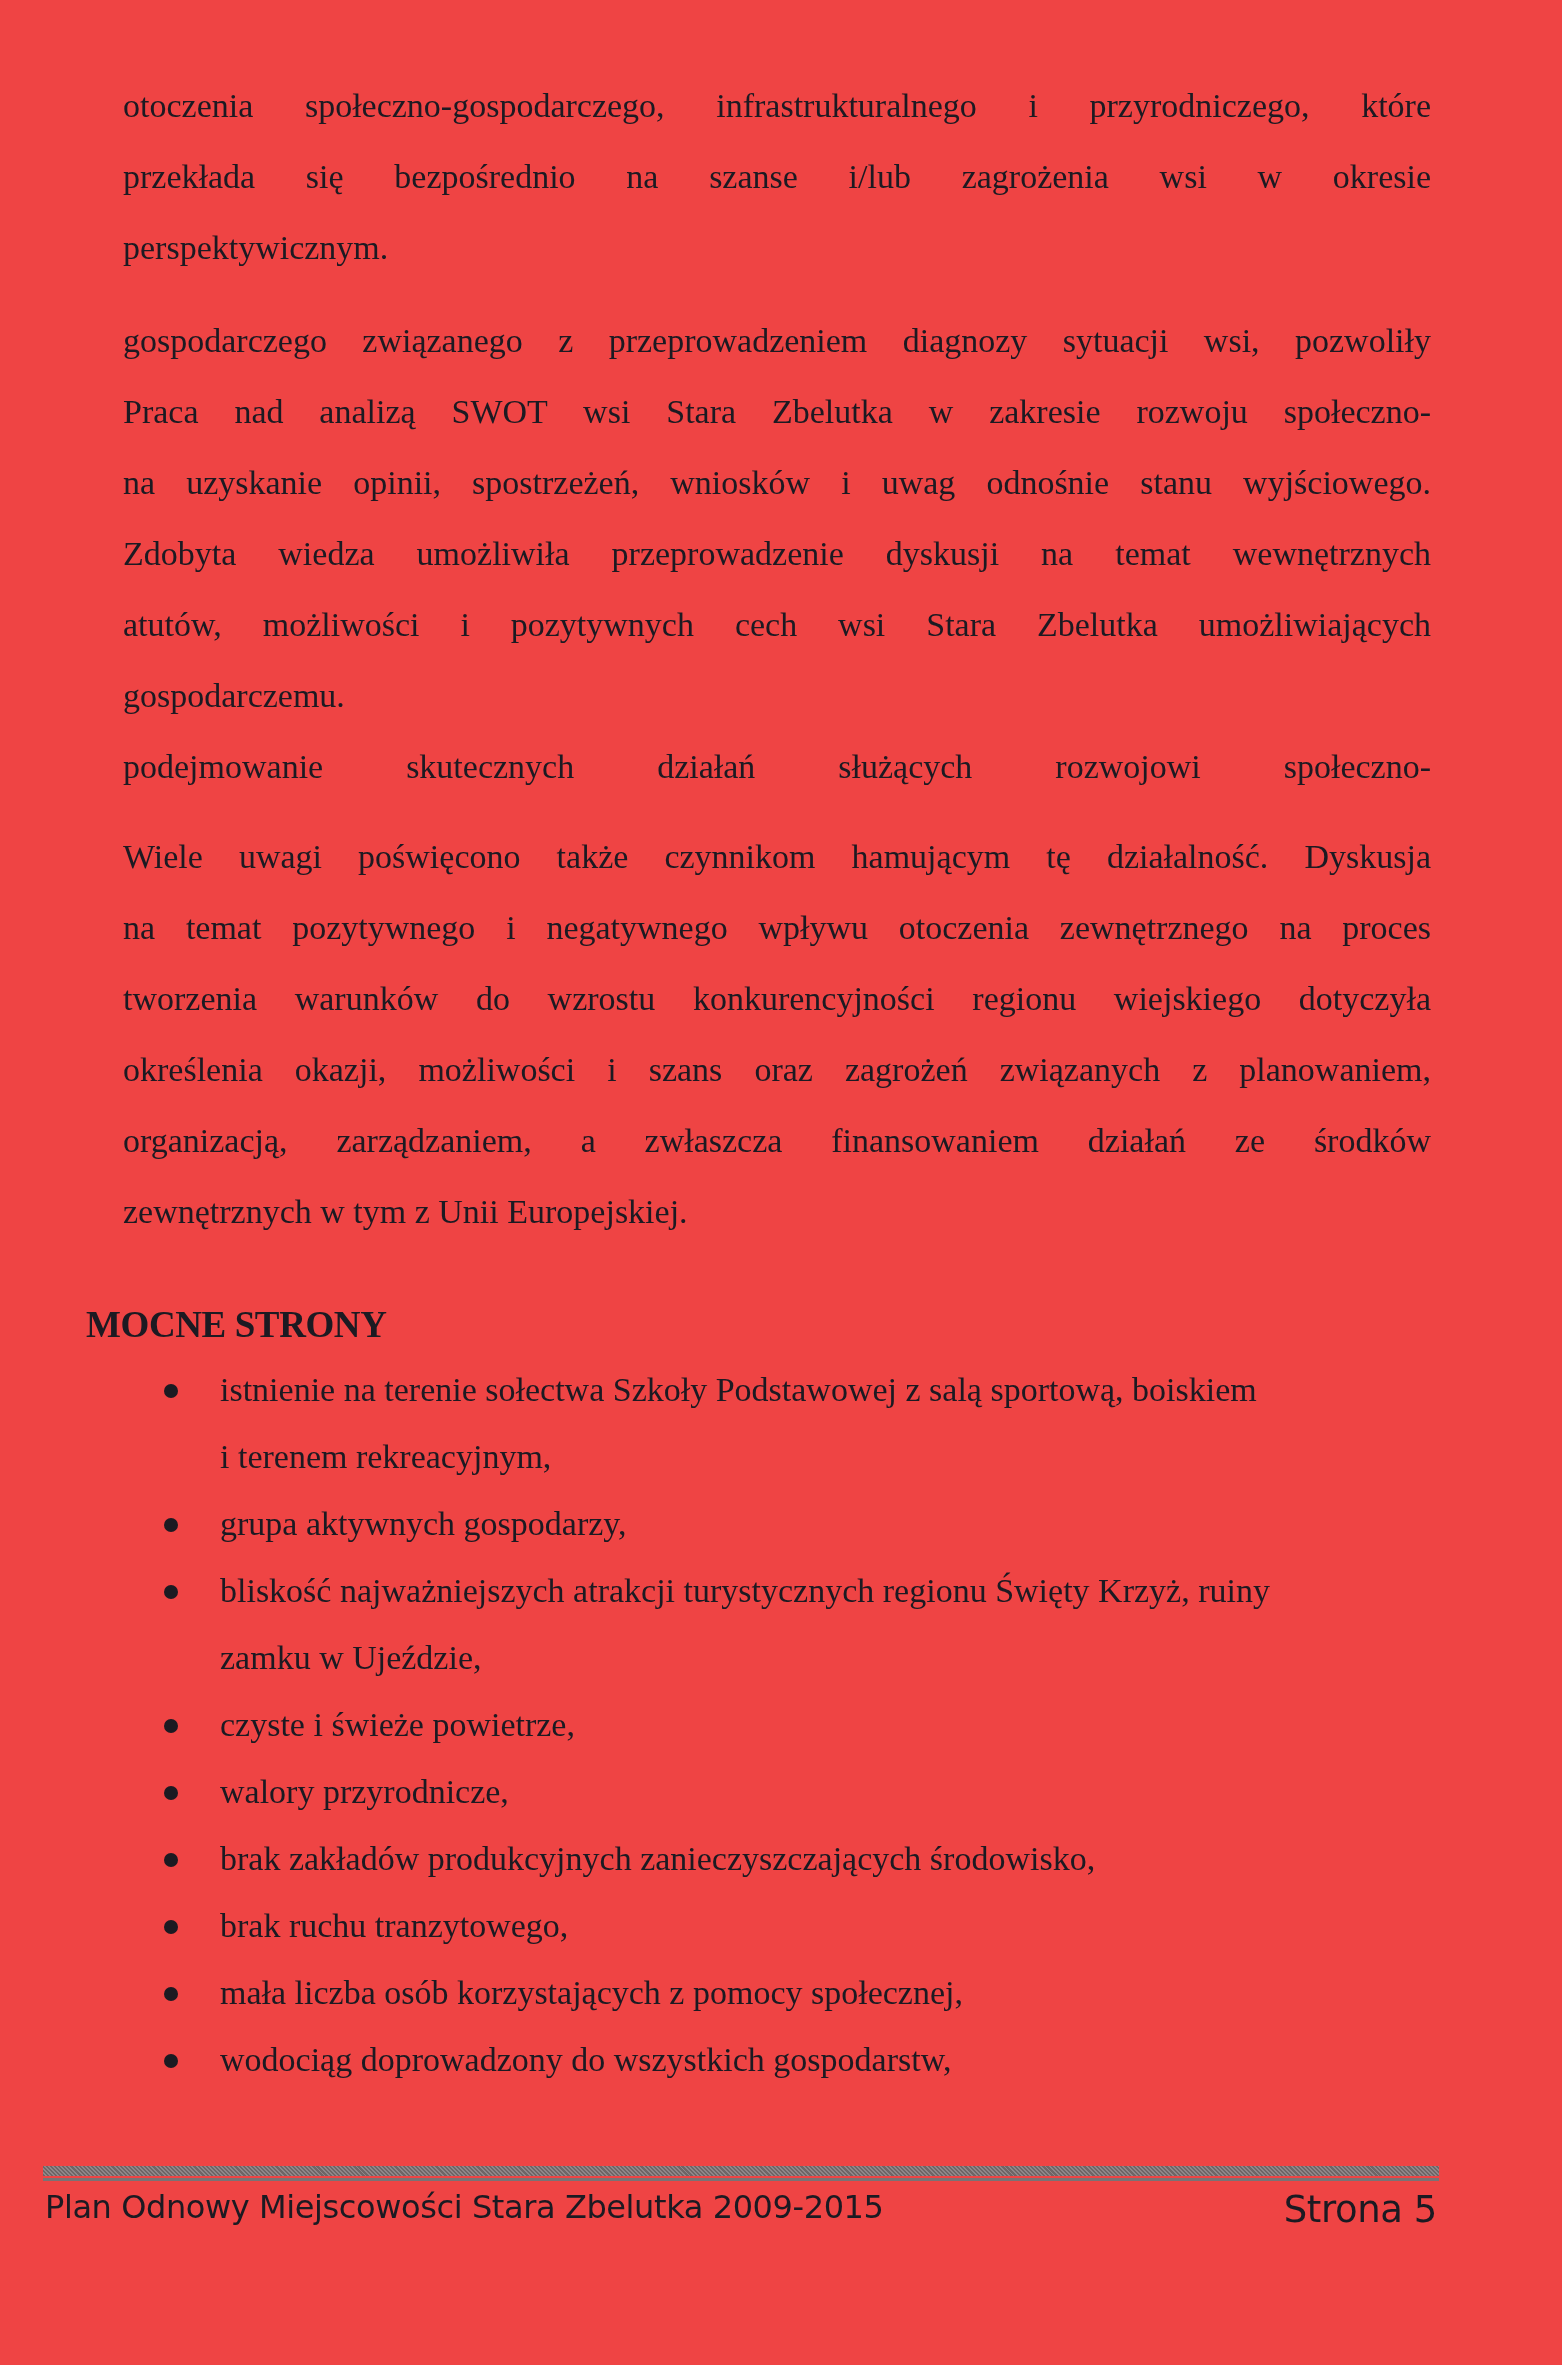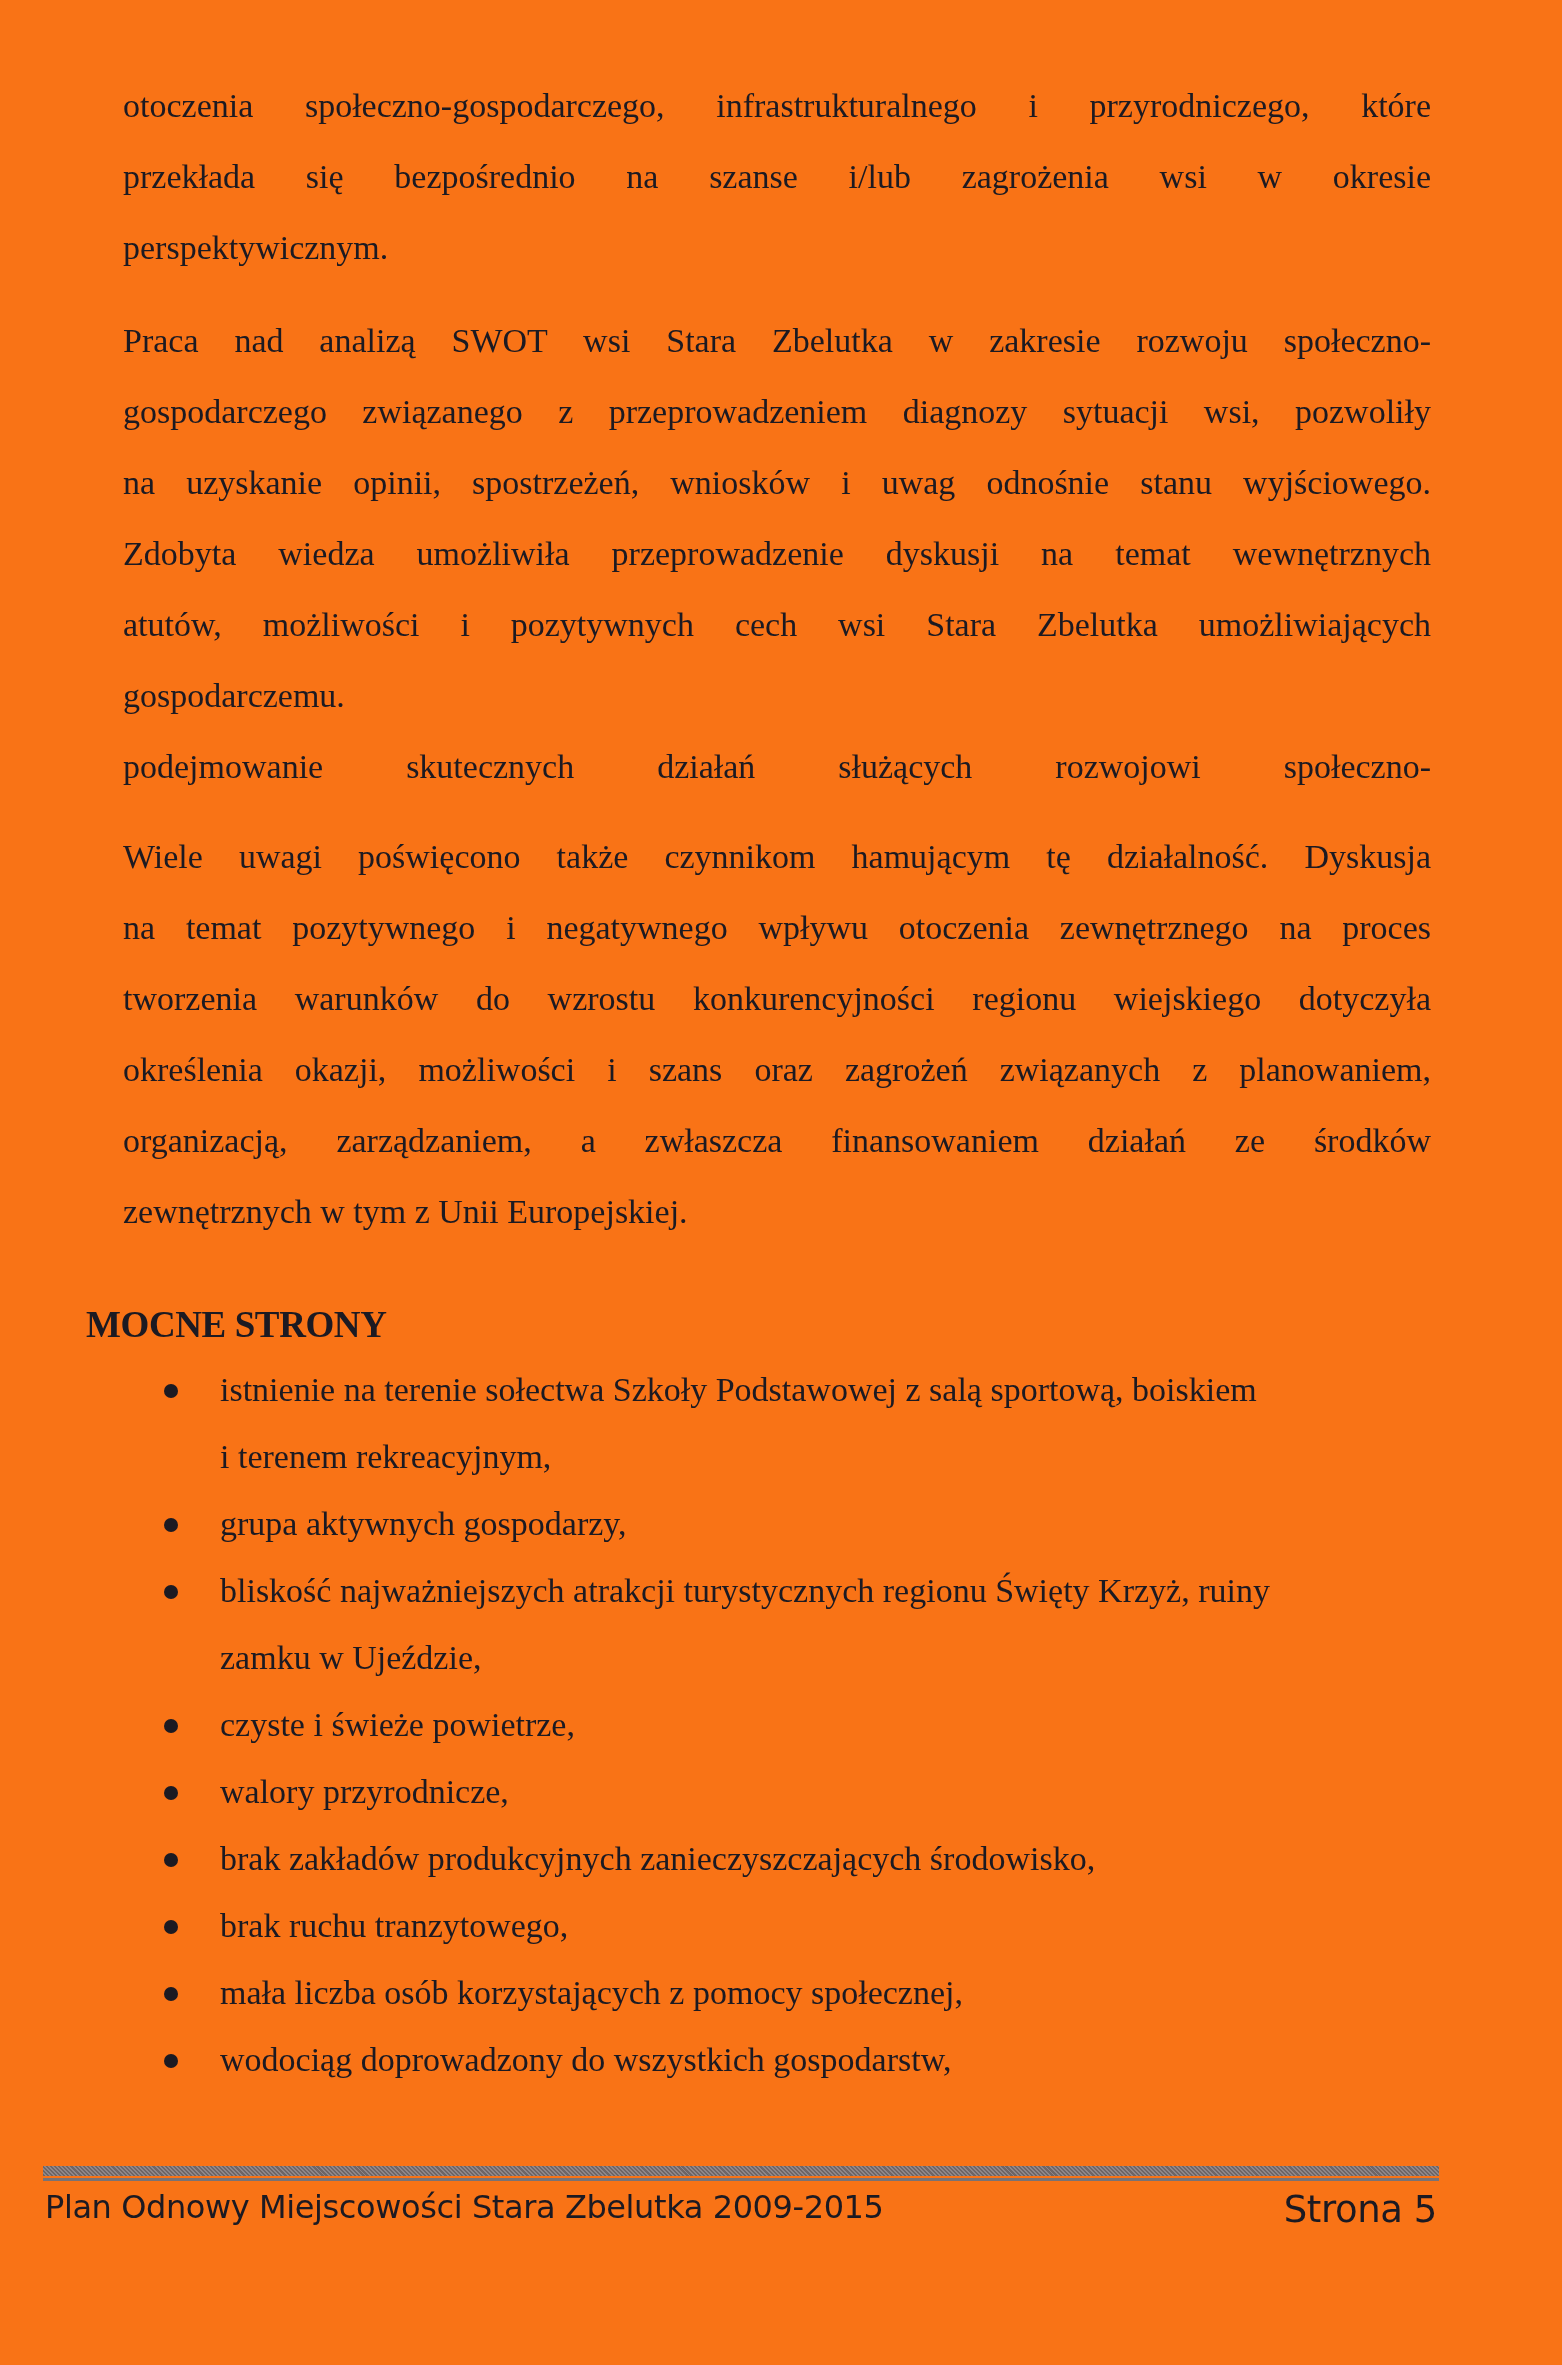--- a/index.html
+++ b/index.html
@@ -1,18 +1,18 @@
 <!DOCTYPE html>
 <html style="font-size:11.7px"><head>
   <meta charset="utf-8">
   <style>
     html, body { margin: 0; padding: 0; background: #ffffff; }
     body { width: 1562px; height: 2366px; position: relative; overflow: hidden;
            font-family: "Liberation Serif", "DejaVu Serif", serif; color: #1c1a22; }
-    .page { position: absolute; left: 0; top: 0; width: 1562px; height: 2366px; background: #f97316; }
+    .page { position: absolute; left: 0; top: 0; width: 1562px; height: 2366px; background: #ef4444; }
     .content { position: absolute; left: 123px; width: 1308px; }
     .para { font-size: 34px; line-height: 71px; text-align: justify; text-align-last: left; margin: 0; }
     .para-line { display: block; text-align: justify; text-align-last: justify; height: 71px; white-space: nowrap; }
     .para-line.last { text-align-last: left; }
     #p1 { top: 70px; }
     #p2 { top: 305px; }
     #p3 { top: 821px; }
     .heading { position: absolute; left: 86px; top: 1303px; font-size: 37px; font-weight: bold; margin: 0; letter-spacing: -0.4px; }
     .bullets { position: absolute; left: 0; top: 1356px; width: 1562px; margin: 0; padding: 0; list-style: none; }
     .bullet-item { position: relative; font-size: 34px; line-height: 67px; }
@@ -30,22 +30,22 @@
 
 <div class="page">
 
   <div class="content para" id="p1">
     <span class="para-line">otoczenia społeczno-gospodarczego, infrastrukturalnego i przyrodniczego, które</span>
     <span class="para-line">przekłada się bezpośrednio na szanse i/lub zagrożenia wsi w okresie</span>
     <span class="para-line last">perspektywicznym.</span>
   </div>
 
   <div class="content para" id="p2">
+    <span class="para-line">gospodarczego związanego z przeprowadzeniem diagnozy sytuacji wsi, pozwoliły</span>
     <span class="para-line">Praca nad analizą SWOT wsi Stara Zbelutka w zakresie rozwoju społeczno-</span>
-    <span class="para-line">gospodarczego związanego z przeprowadzeniem diagnozy sytuacji wsi, pozwoliły</span>
     <span class="para-line">na uzyskanie opinii, spostrzeżeń, wniosków i uwag odnośnie stanu wyjściowego.</span>
     <span class="para-line">Zdobyta wiedza umożliwiła przeprowadzenie dyskusji na temat wewnętrznych</span>
     <span class="para-line">atutów, możliwości i pozytywnych cech wsi Stara Zbelutka umożliwiających</span>
     <span class="para-line last">gospodarczemu.</span>
     <span class="para-line">podejmowanie skutecznych działań służących rozwojowi społeczno-</span>
   </div>
 
   <div class="content para" id="p3">
     <span class="para-line">Wiele uwagi poświęcono także czynnikom hamującym tę działalność. Dyskusja</span>
     <span class="para-line">na temat pozytywnego i negatywnego wpływu otoczenia zewnętrznego na proces</span>

